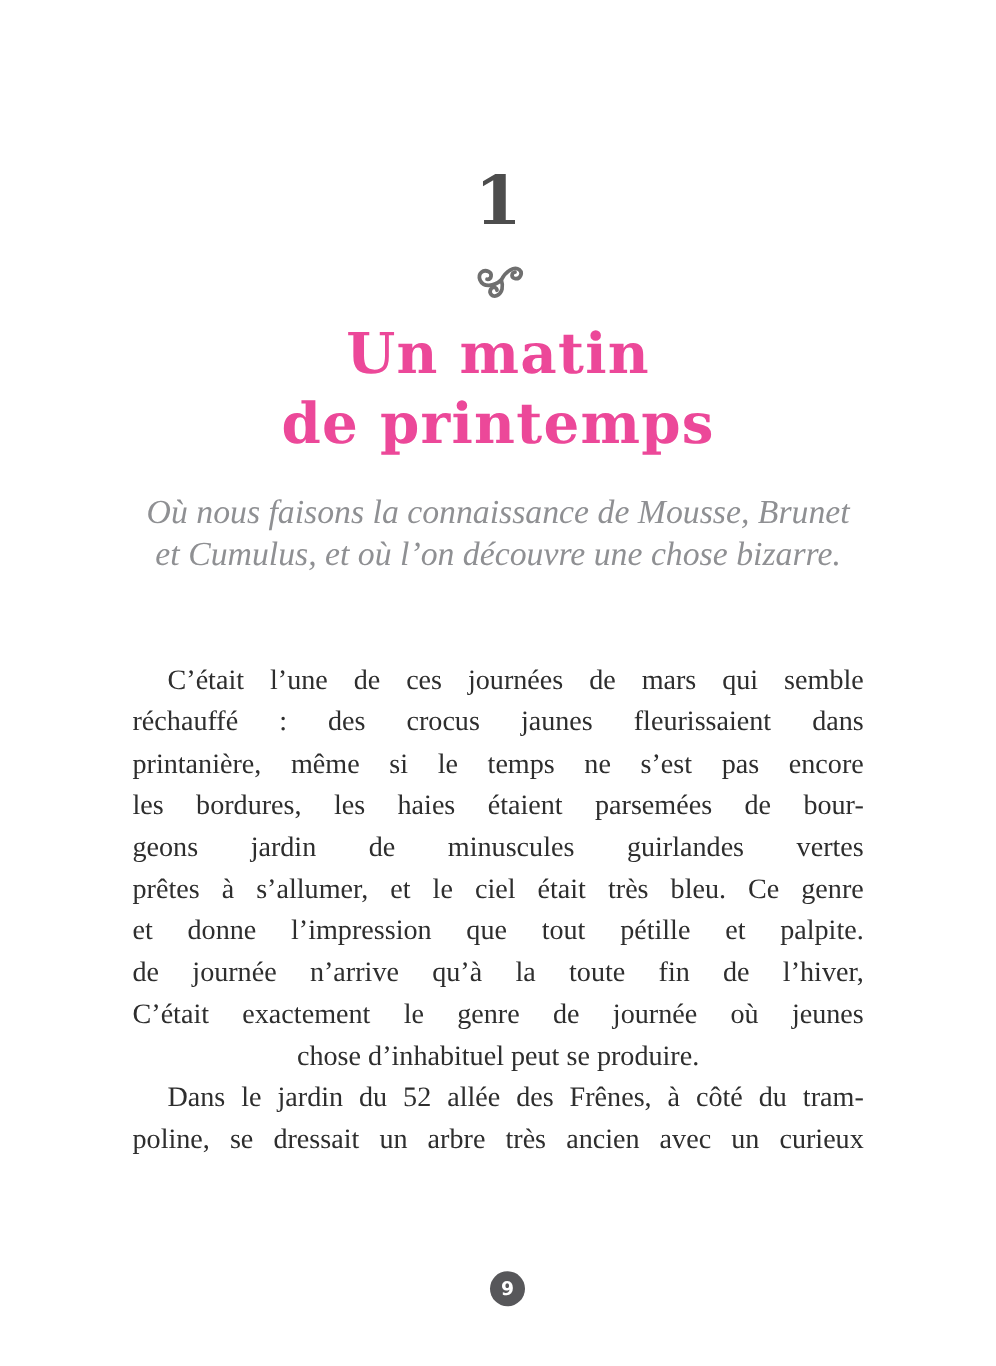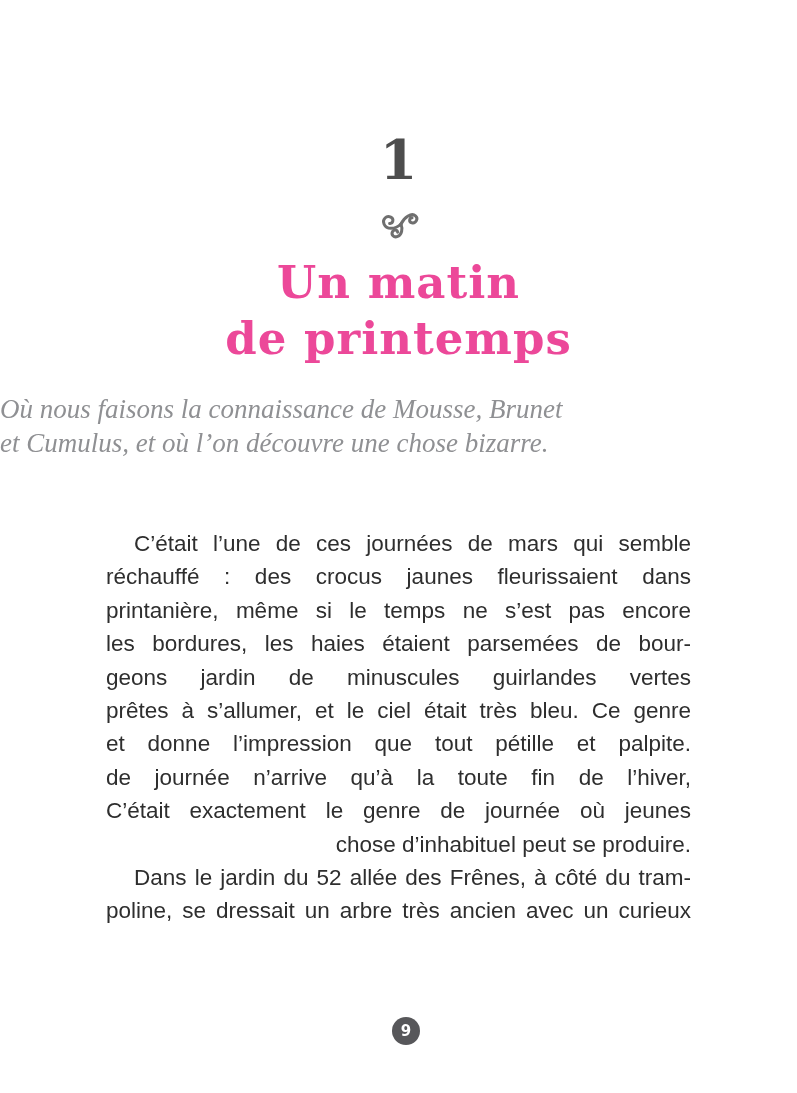--- a/index.html
+++ b/index.html
@@ -47,39 +47,40 @@
     font-size: 45px;
     line-height: 56px;
     letter-spacing: 1px;
     color: #ec4899;
   }
   .subtitle {
     position: absolute;
     top: 392px;
     left: 0;
     width: 100%;
+    text-align: center;
     font-family: "Liberation Serif", serif;
     font-style: italic;
     font-size: 27px;
     line-height: 34px;
     color: #8f9093;
   }
   .body-text {
     position: absolute;
     top: 527px;
     left: 106px;
     width: 585px;
-    font-family: Liberation Sans, sans-serif;
+    font-family: Liberation Serif, serif;
     font-size: 22.5px;
     line-height: 33.4px;
     color: #2e2e2e;
   }
   .paragraph { margin: 0; }
   .line {
-    text-align: right;
+    text-align: center;
     white-space: normal;
   }
   .line.just {
     text-align: justify;
     text-align-last: justify;
   }
   .line.indent {
     padding-left: 28px;
   }
   .page-number-badge {

